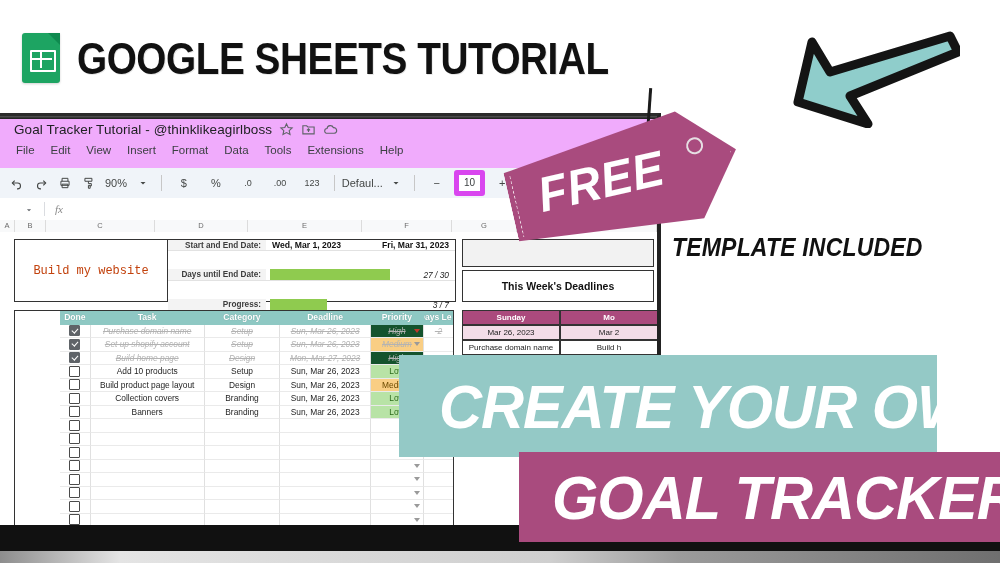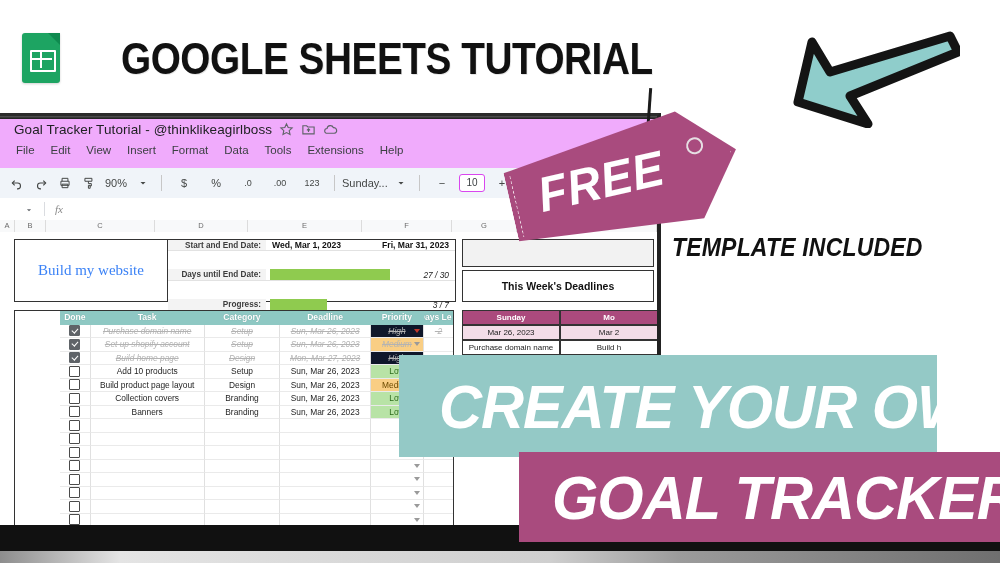--- a/index.html
+++ b/index.html
@@ -5,21 +5,21 @@
   html,body{margin:0;padding:0;}
   body{
     width:1000px;height:563px;overflow:hidden;position:relative;
     background:#ffffff;
     font-family:"Liberation Sans", sans-serif;
     -webkit-font-smoothing:antialiased;
   }
   #stage{position:absolute;inset:0;width:1000px;height:563px;overflow:hidden;background:#fff;}
 
   
-  #title-row{position:absolute;left:0;top:22px;width:640px;height:72px;display:flex;align-items:center;gap:44px;}
+  #title-row{position:absolute;left:0;top:22px;width:640px;height:72px;display:flex;align-items:center;}
   .sheets-logo{width:38px;height:50px;margin-left:22px;position:relative;flex:none;
      filter:drop-shadow(0 1px 1px rgba(0,0,0,.18));}
   .sheets-logo .body{position:absolute;left:0;top:0;width:38px;height:50px;background:#1da462;border-radius:3px;}
   .sheets-logo .fold{position:absolute;right:0;top:0;width:12px;height:12px;background:#0f8a4f;
      clip-path:polygon(0 0,100% 100%,100% 0);}
   .sheets-logo .grid{position:absolute;left:8px;top:17px;width:22px;height:18px;border:2px solid #fff;border-radius:1px;}
   .sheets-logo .grid:before{content:"";position:absolute;left:-2px;top:6px;width:22px;height:2px;background:#fff;}
   .sheets-logo .grid:after{content:"";position:absolute;left:8px;top:-2px;width:2px;height:18px;background:#fff;}
   #hero-title{margin-left:17px;font-family:"Liberation Sans", sans-serif;font-weight:bold;
      font-size:45px;letter-spacing:-.5px;color:#111;line-height:1;
@@ -45,21 +45,21 @@
 
   
   #toolbar{position:absolute;left:0;top:52px;width:657px;height:30px;background:#f0f4f9;
      display:flex;align-items:center;padding-left:6px;gap:2px;}
   .tb{display:flex;align-items:center;justify-content:center;height:22px;min-width:22px;color:#444746;font-size:11px;}
   .tb svg{display:block;}
   .tb-txt{font-size:11px;color:#444746;padding:0 4px;}
   .tb-sep{width:1px;height:16px;background:#c7c7c7;margin:0 5px;}
   .zoom-box{font-size:11px;color:#444746;padding:0 3px;}
   .font-box{font-size:11px;color:#444746;width:46px;text-align:left;overflow:hidden;white-space:nowrap;}
-  .size-box{border:1px solid #d946ef;border-radius:3px;width:24px;height:16px;line-height:16px;text-align:center;
+  .size-box{border:5px solid #d946ef;border-radius:3px;width:24px;height:16px;line-height:16px;text-align:center;
      font-size:10px;color:#3c4043;background:#fff;}
   .bold-i{font-weight:bold;font-size:11.5px;}
   .ital-i{font-style:italic;font-family:"Liberation Serif",serif;font-size:13px;}
   .ul-a{font-size:11.5px;border-bottom:2px solid #3c4043;line-height:11px;}
 
   
   #formula-bar{position:absolute;left:0;top:82px;width:657px;height:22px;background:#fff;
      display:flex;align-items:center;border-bottom:4px solid #fca5a5;}
   #namebox{width:34px;font-size:10px;color:#5f6368;text-align:right;padding-right:6px;}
   #fx{font-family:"Liberation Serif",serif;font-style:italic;font-size:11px;color:#8a8a8a;padding-left:10px;
@@ -70,21 +70,21 @@
      border-bottom:1px solid #d7d7d7;display:flex;}
   .colh{border-right:1px solid #dcdcdc;font-size:7.5px;color:#6b6b6b;text-align:center;line-height:12px;height:12px;}
 
   
   #sheet{position:absolute;left:0;top:116px;width:657px;height:296px;background:#fff;overflow:hidden;}
 
   
   #goal-card{position:absolute;left:14px;top:7px;width:440px;height:61px;background:#fff;
      border:1.6px solid #333;display:flex;}
   #goal-title{width:152px;display:flex;align-items:center;justify-content:center;
-     font-size:15px;color:#3b82f6;border-right:1.6px solid #333;font-family:Liberation Serif, serif;}
+     font-size:12px;color:#c2410c;border-right:1.6px solid #333;font-family:Liberation Mono, monospace;}
   #goal-stats{flex:1;display:flex;flex-direction:column;gap:18px;}
   .gstat{flex:1;display:flex;align-items:center;border-bottom:1px solid #e2e2e2;}
   .gstat:last-child{border-bottom:none;}
   .glabel{width:93px;text-align:right;padding-right:5px;font-size:8.2px;color:#3d3d3d;font-weight:bold;background:#f3f3f3;align-self:stretch;display:flex;align-items:center;justify-content:flex-end;}
   .gval{flex:1;display:flex;align-items:center;padding-left:6px;font-size:8.6px;font-weight:bold;color:#111;}
   .gval.two{justify-content:space-between;padding-right:6px;}
   .bar-wrap{flex:1;display:flex;align-items:center;padding-left:4px;}
   .bar{height:11px;background:#8fcb4f;}
   .ratio{width:46px;text-align:right;padding-right:6px;font-size:8.4px;font-style:italic;color:#222;}
 
@@ -110,21 +110,21 @@
   .thead .tcell{background:#8ec8c3;color:#fff;font-weight:bold;font-size:8.6px;border-right:1px solid #8ec8c3;
      border-bottom:1px solid #8ec8c3;text-shadow:0 0 1px rgba(0,0,0,.25);}
   .c-done{width:34px;margin-left:45px;} .c-task{width:126px;} .c-cat{width:84px;} .c-dl{width:100px;}
   .c-pri{width:59px;position:relative;} .c-left{width:32px;border-right:none;}
   .chk{width:9px;height:9px;border:1.2px solid #4a4a4a;background:#fff;border-radius:1px;}
   .chk.on{background:#5f6368;border-color:#5f6368;position:relative;}
   .chk.on:after{content:"";position:absolute;left:2.4px;top:.6px;width:2.6px;height:5px;border:solid #fff;
      border-width:0 1.4px 1.4px 0;transform:rotate(42deg);}
   .done-txt{color:#b3b3b3;font-style:italic;text-decoration:line-through;}
   .pri-cell{width:100%;height:100%;display:flex;align-items:center;justify-content:center;position:relative;}
-  .pri-high{background:#0f172a;color:#8a1c14;}
+  .pri-high{background:#14532d;color:#8a1c14;}
   .pri-med{background:#f9ce84;color:#6b4a00;}
   .pri-low{background:#b8e3a6;color:#2c6b1c;}
   .caret{position:absolute;right:3px;top:50%;margin-top:-2px;width:0;height:0;
      border-left:3px solid transparent;border-right:3px solid transparent;border-top:4px solid #5a7a52;}
   .caret.red{border-top-color:#c0392b;}
   .caret.gray{border-top-color:#9a9a9a;}
   .empty .tcell{background:#fff;}
 
   
   
@@ -239,21 +239,21 @@
             <path d="M7 10l5 5 5-5z"></path>
           </svg>
         </span>
       <span class="tb-sep"></span>
       <span class="tb tb-txt">$</span>
       <span class="tb tb-txt">%</span>
       <span class="tb tb-txt" style="font-size:9px">.0</span>
       <span class="tb tb-txt" style="font-size:9px">.00</span>
       <span class="tb tb-txt" style="font-size:9px">123</span>
       <span class="tb-sep"></span>
-      <span class="font-box">Sunday...</span>
+      <span class="font-box">Defaul...</span>
       <span class="tb">
         <svg viewBox="0 0 24 24" width="12" height="12" fill="#444746">
             <path d="M7 10l5 5 5-5z"></path>
           </svg>
         </span>
       <span class="tb-sep"></span>
       <span class="tb tb-txt">−</span>
       <span class="size-box">10</span>
       <span class="tb tb-txt">+</span>
       <span class="tb-sep"></span>

